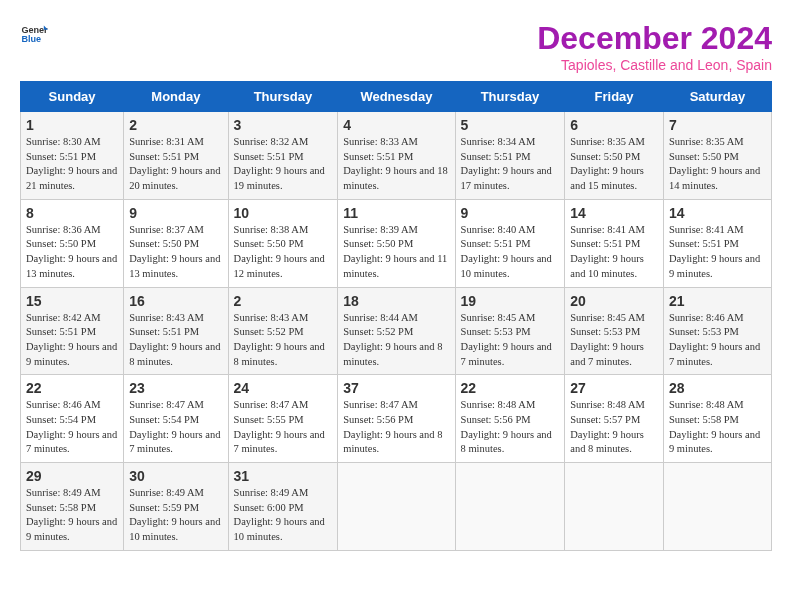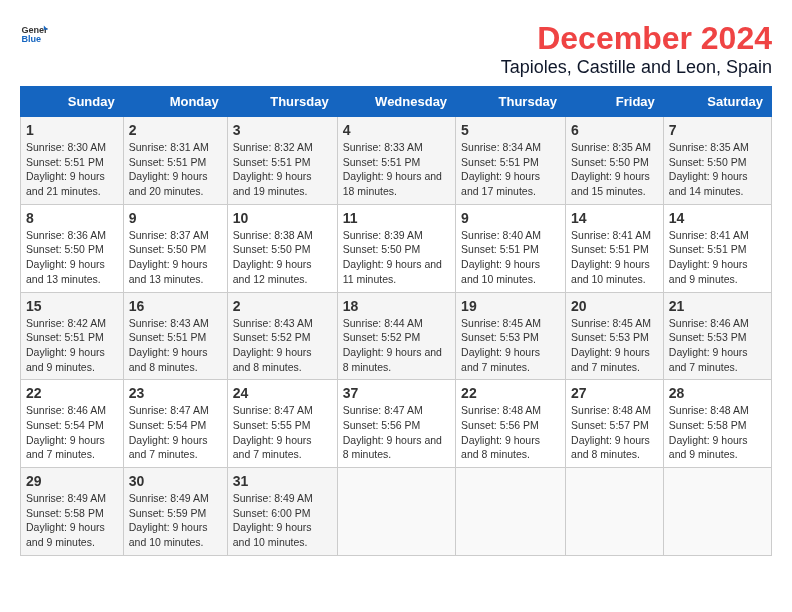--- a/index.html
+++ b/index.html
@@ -24,36 +24,36 @@
     .logo-icon {
       width: 28px;
       height: 28px;
     }
     .title-area {
       text-align: right;
     }
     .main-title {
       font-size: 32px;
       font-weight: bold;
-      color: #ef4444;
+      color: #a21caf;
     }
     .subtitle {
-      font-size: 18px;
-      color: #0f172a;
+      font-size: 14px;
+      color: #ec4899;
     }
     table {
       width: 100%;
       border-collapse: collapse;
       font-size: 11px;
     }
     thead tr th {
       background: #1565c0;
       color: #fff;
       padding: 7px 8px;
-      text-align: right;
+      text-align: center;
       font-size: 13px;
       font-weight: bold;
       border: 1px solid #1565c0;
     }
     tbody tr td {
       border: 1px solid #ccc;
       vertical-align: top;
       padding: 5px 5px;
       min-height: 70px;
       background: #fff;
@@ -65,20 +65,21 @@
       font-size: 14px;
       font-weight: bold;
       color: #333;
       display: block;
       margin-bottom: 2px;
     }
     .cell-text {
       font-size: 10.5px;
       color: #333;
       line-height: 1.4;
+      font-family: Liberation Serif, serif;
     }
     td.empty {
       background: #f9f9f9 !important;
     }
   </style>
 </head>
 <body>
 
 <div class="header-area">
   <div class="logo">

